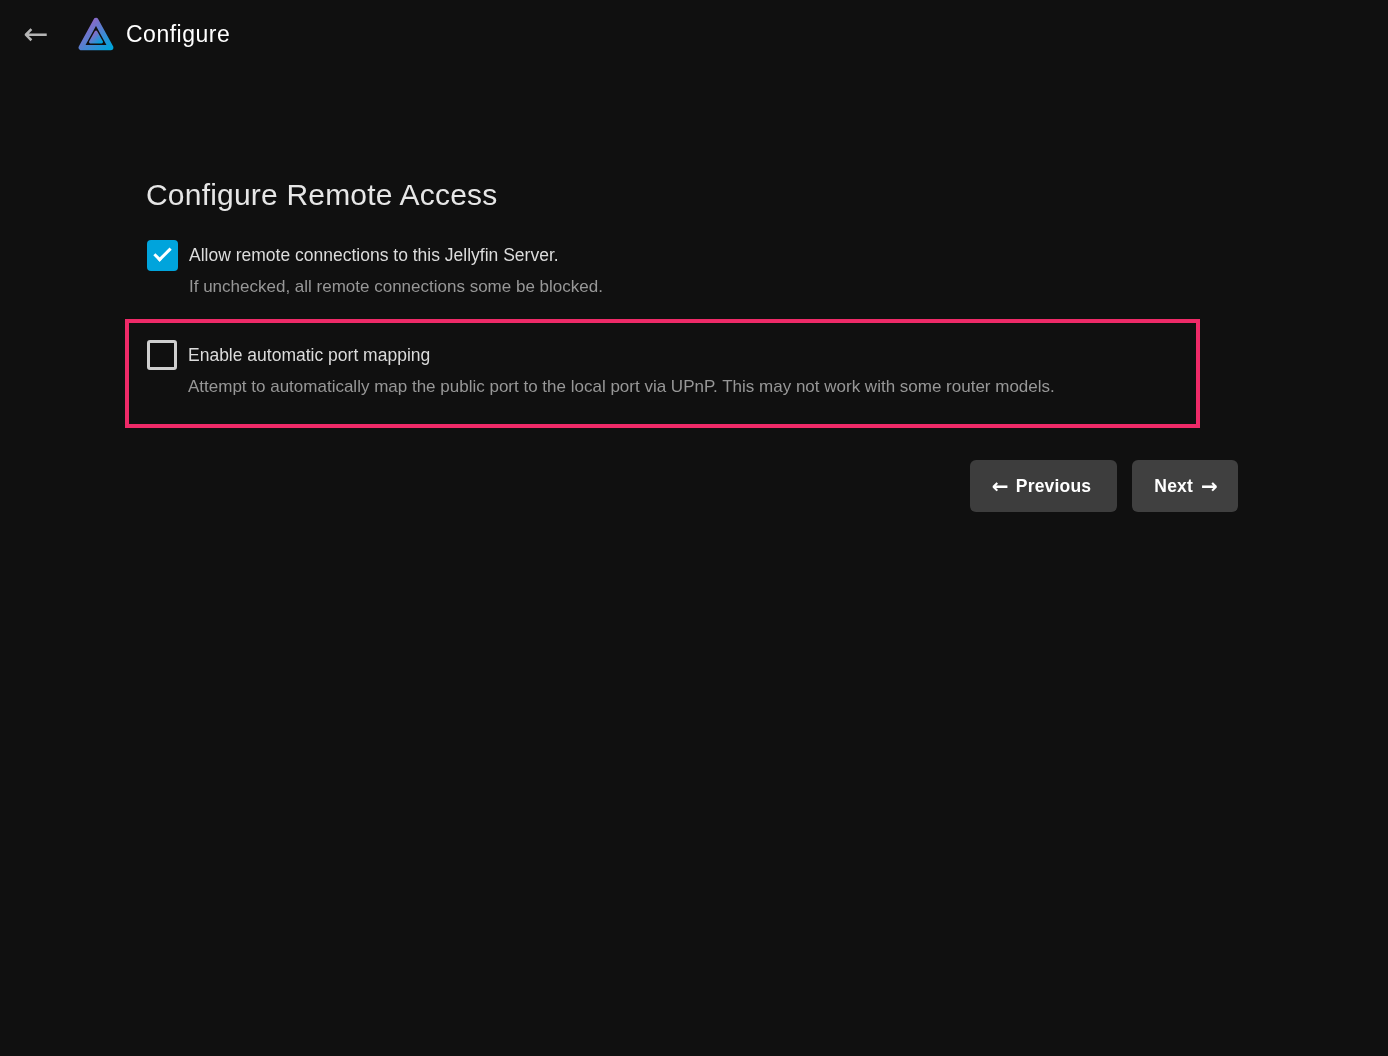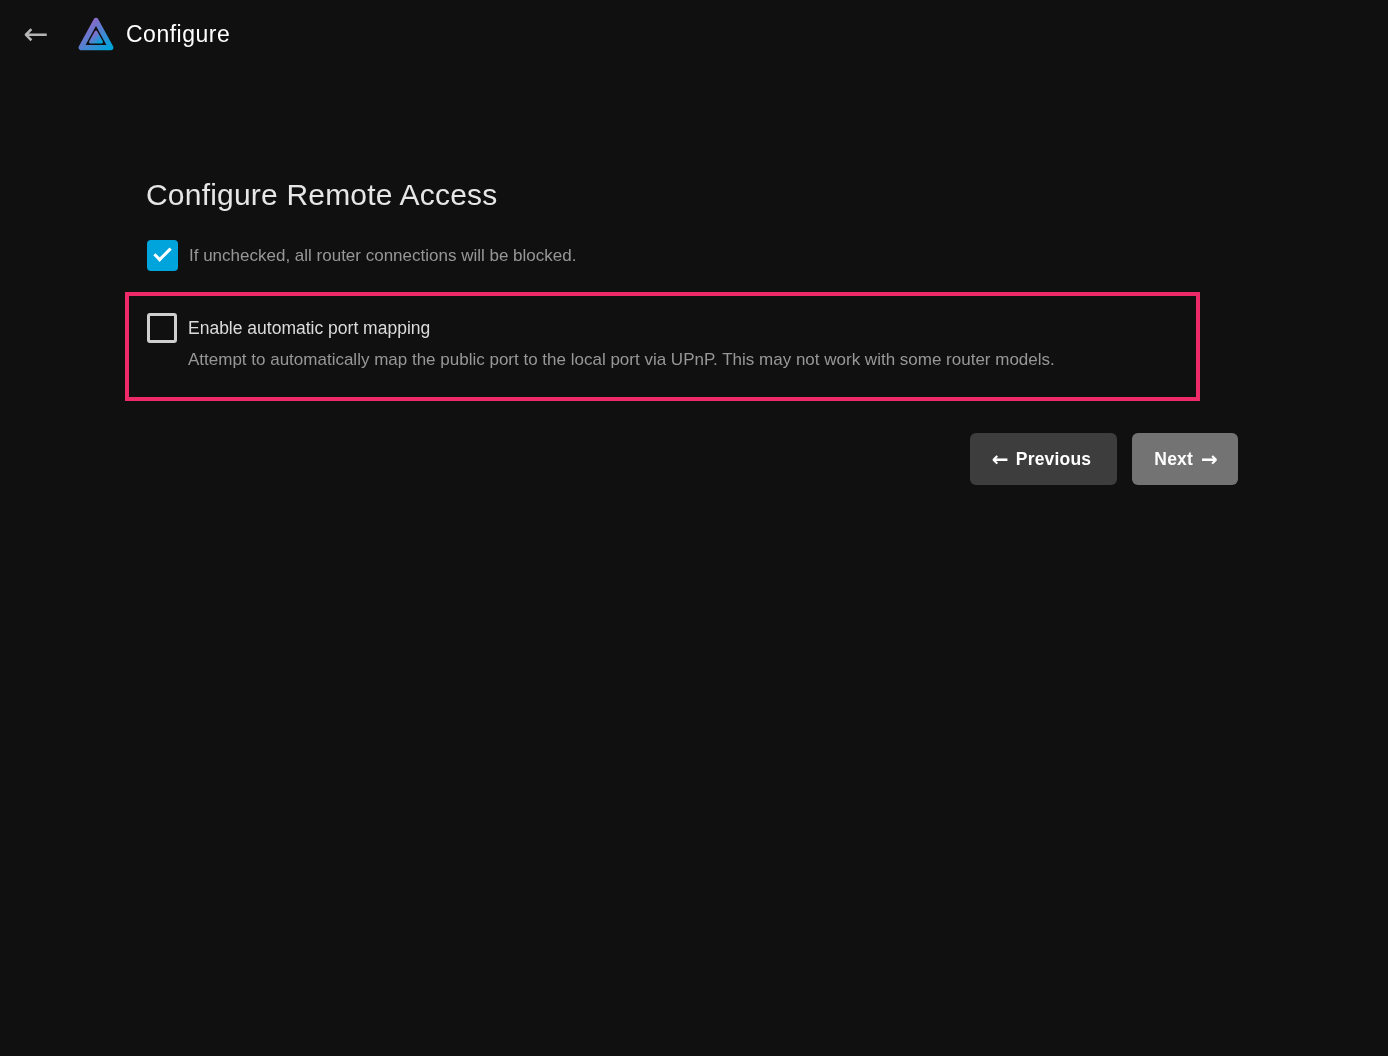--- a/index.html
+++ b/index.html
@@ -133,21 +133,21 @@
     font-size: 20px;
     font-weight: 700;
     line-height: 1;
   }
   .btn-previous {
     background: #3d3d3d;
     padding: 0 26px 0 22px;
   }
   .btn-previous .arrow { margin-right: 7px; }
   .btn-next {
-    background: #737373;
+    background: #404040;
     padding: 0 20px 0 22px;
   }
   .btn-next .arrow { margin-left: 8px; }
 </style>
 </head>
 <body>
 
 <header class="app-header">
   <button class="back-btn">
     <span>←</span>
@@ -168,21 +168,22 @@
 </header>
 
 <main class="wizard-content">
   <h1 class="page-title">Configure Remote Access</h1>
 
   <div class="option-row first">
     <span class="checkbox checked">
       <span class="checkmark"></span>
     </span>
     <div class="option-text">
-      <div class="option-desc">If unchecked, all router connections will be blocked.</div>
+      <div class="option-label">Allow remote connections to this Jellyfin Server.</div>
+      <div class="option-desc">If unchecked, all remote connections some be blocked.</div>
     </div>
   </div>
 
   <div class="highlight-box">
     <div class="option-row">
       <span class="checkbox unchecked">
         <span class="checkmark"></span>
       </span>
       <div class="option-text">
         <div class="option-label">Enable automatic port mapping</div>

